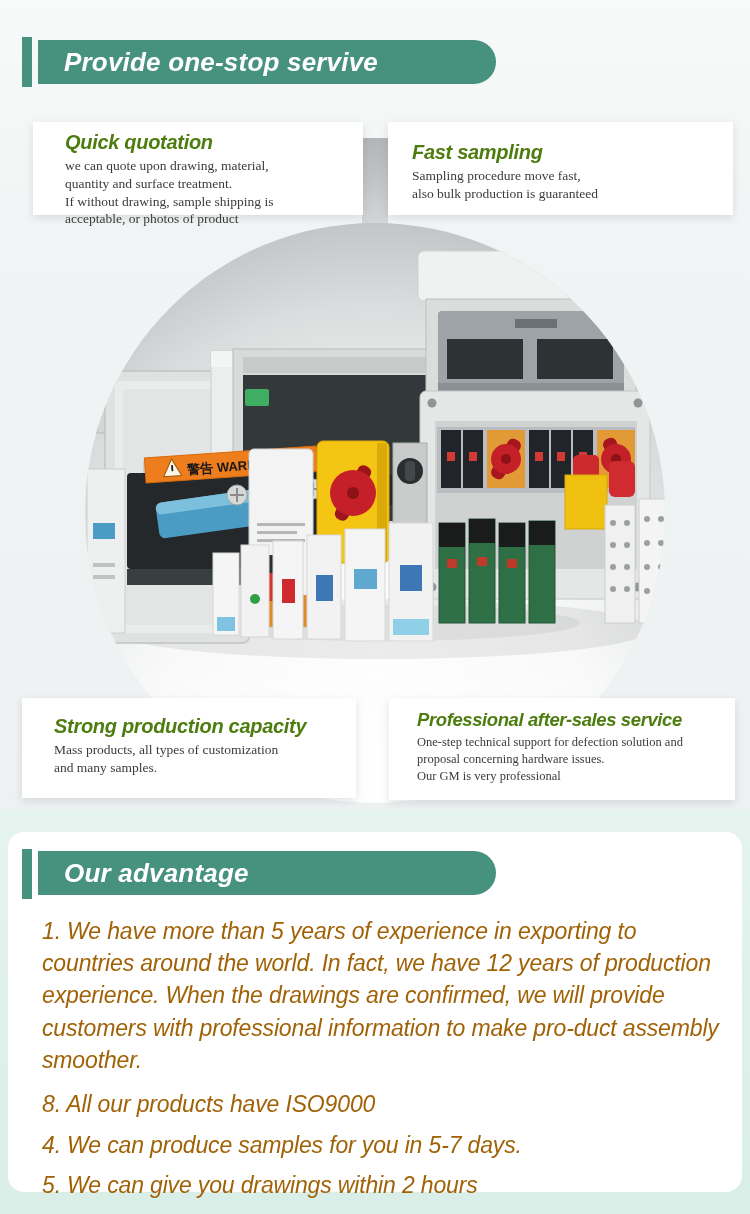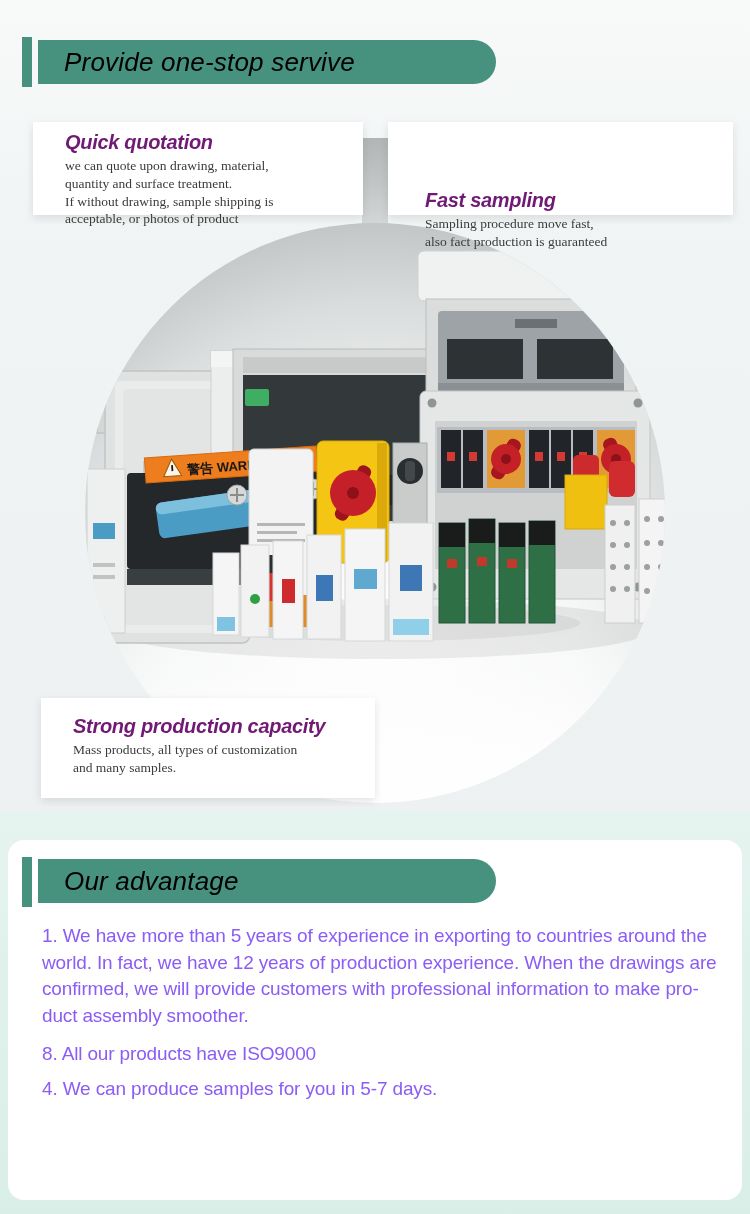--- a/index.html
+++ b/index.html
@@ -7,21 +7,21 @@
         font-family:"Liberation Sans",sans-serif;background:#ffffff;}
 
   
   .top-section{position:absolute;left:0;top:0;width:750px;height:810px;
     background:linear-gradient(180deg,#f8fafa 0%,#f1f4f4 30%,#eef1f1 100%);}
 
   
   .banner-bar{position:absolute;width:10px;height:50px;background:#47917f;}
   .banner-pill{position:absolute;width:458px;height:44px;background:#47917f;
     border-radius:0 22px 22px 0;display:flex;align-items:center;}
-  .banner-title{color:#000000;font-weight:normal;font-style:italic;
+  .banner-title{color:#ffffff;font-weight:bold;font-style:italic;
     font-size:26px;padding-left:26px;letter-spacing:.2px;white-space:nowrap;}
 
   .services-bar{left:22px;top:37px;}
   .services-pill{left:38px;top:40px;}
 
   
   .photo-sliver-top{position:absolute;left:362px;top:138px;width:26px;height:87px;
     background:linear-gradient(180deg,#b2b5b5 0%,#c3c6c6 55%,#d4d7d7 100%);}
   .photo-sliver-bottom{position:absolute;left:372px;top:700px;width:20px;height:98px;
     background:linear-gradient(180deg,#dfe1e0 0%,#eef0ef 70%,#e6f1ed 100%);}
@@ -30,45 +30,45 @@
   .photo-circle{position:absolute;left:85px;top:223px;width:580px;height:580px;
     border-radius:50%;overflow:hidden;
     background:
       linear-gradient(180deg,rgba(255,255,255,0) 58%,rgba(255,255,255,.9) 92%),
       radial-gradient(circle at 50% 72%, #fdfdfd 0%, #f3f4f4 40%, #dadddd 66%, #b4b8b9 92%, #a9adae 100%);}
 
   
   .card{position:absolute;background:#ffffff;box-shadow:0 3px 8px rgba(110,120,120,.20);}
   .card-quick   {left:33px; top:122px;width:330px;height:93px;}
   .card-fast    {left:388px;top:122px;width:345px;height:93px;}
-  .card-strong  {left:41px; top:698px;width:334px;height:100px;}
+  .card-strong  {left:22px; top:698px;width:334px;height:100px;}
   .card-after   {left:389px;top:698px;width:346px;height:102px;}
   .card-inner{padding:9px 10px 0 32px;}
-  .card-fast  .card-inner{padding-top:19px;padding-left:37px;margin-top:48px;}
+  .card-fast  .card-inner{padding-top:19px;padding-left:24px;}
   .card-strong .card-inner{padding-top:17px;}
   .card-after .card-inner{padding-top:11px;padding-left:28px;}
-  .card-title{color:#701a75;font-weight:bold;font-style:italic;font-size:20px;
+  .card-title{color:#4d7c0f;font-weight:bold;font-style:italic;font-size:20px;
     letter-spacing:-.3px;margin:0 0 3px 0;white-space:nowrap;}
   .card-after .card-title{font-size:18.5px;letter-spacing:-.4px;}
   .card-body{font-family:"Liberation Serif",serif;font-size:13.5px;line-height:1.32;
     color:#3b3b3b;white-space:pre-line;margin:0;}
   .card-after .card-body{font-size:12.5px;line-height:1.34;}
 
   
   .advantage-section{position:absolute;left:0;top:810px;width:750px;height:404px;
     background:linear-gradient(180deg,#e6f4f0 0%,#e0f1ec 40%,#daeee8 100%);}
-  .advantage-card{position:absolute;left:8px;top:30px;width:734px;height:360px;
+  .advantage-card{position:absolute;left:8px;top:22px;width:734px;height:360px;
     background:#ffffff;border-radius:16px;}
   .advantage-bar{left:14px;top:17px;}  
   .advantage-pill{left:30px;top:19px;}
   .advantage-bar,.advantage-pill{position:absolute;}
   .advantage-list{position:absolute;left:0;top:83px;width:734px;
     padding:0 16px 0 34px;box-sizing:border-box;}
-  .advantage-item{font-size:19px;line-height:1.4;letter-spacing:-.15px;
-    color:#8b5cf6;margin:0 0 8.5px 0;white-space:pre-wrap;}
+  .advantage-item{font-size:23px;line-height:1.4;letter-spacing:-.15px;
+    color:#a16207;margin:0 0 8.5px 0;white-space:pre-wrap;font-style:italic;}
   .advantage-item.first{margin-bottom:12px;}
 </style>
 </head>
 <body>
 
 <div class="page">
 
   <div class="top-section">
 
     <div class="photo-sliver-top"></div>
@@ -272,39 +272,48 @@
         <p class="card-body">we can quote upon drawing, material,
 quantity and surface treatment.
 If without drawing, sample shipping is
 acceptable, or photos of product</p>
       </div>
     </div>
     <div class="card card-fast">
       <div class="card-inner">
         <h3 class="card-title">Fast sampling</h3>
         <p class="card-body">Sampling procedure move fast,
-also fact production is guaranteed</p>
+also bulk production is guaranteed</p>
       </div>
     </div>
     <div class="card card-strong">
       <div class="card-inner">
         <h3 class="card-title">Strong production capacity</h3>
         <p class="card-body">Mass products, all types of customization
 and many samples.</p>
       </div>
     </div>
+    <div class="card card-after">
+      <div class="card-inner">
+        <h3 class="card-title">Professional after-sales service</h3>
+        <p class="card-body">One-step technical support for defection solution and
+proposal concerning hardware issues.
+Our GM is very professional</p>
+      </div>
+    </div>
   </div>
 
   <div class="advantage-section">
     <div class="advantage-card">
       <div class="banner-bar advantage-bar"></div>
       <div class="banner-pill advantage-pill">
         <span class="banner-title">Our advantage</span>
       </div>
       <div class="advantage-list">
         <p class="advantage-item first">1. We have more than 5 years of experience in exporting to countries around the world. In fact, we have 12 years of production experience. When the drawings are confirmed, we will provide customers with professional information to make pro-duct assembly smoother.</p>
         <p class="advantage-item">8. All our products have ISO9000</p>
         <p class="advantage-item">4. We can produce samples for you in 5-7 days.</p>
+        <p class="advantage-item">5. We can give you drawings within 2 hours</p>
       </div>
     </div>
   </div>
 
 </div>
 
 </body></html>

